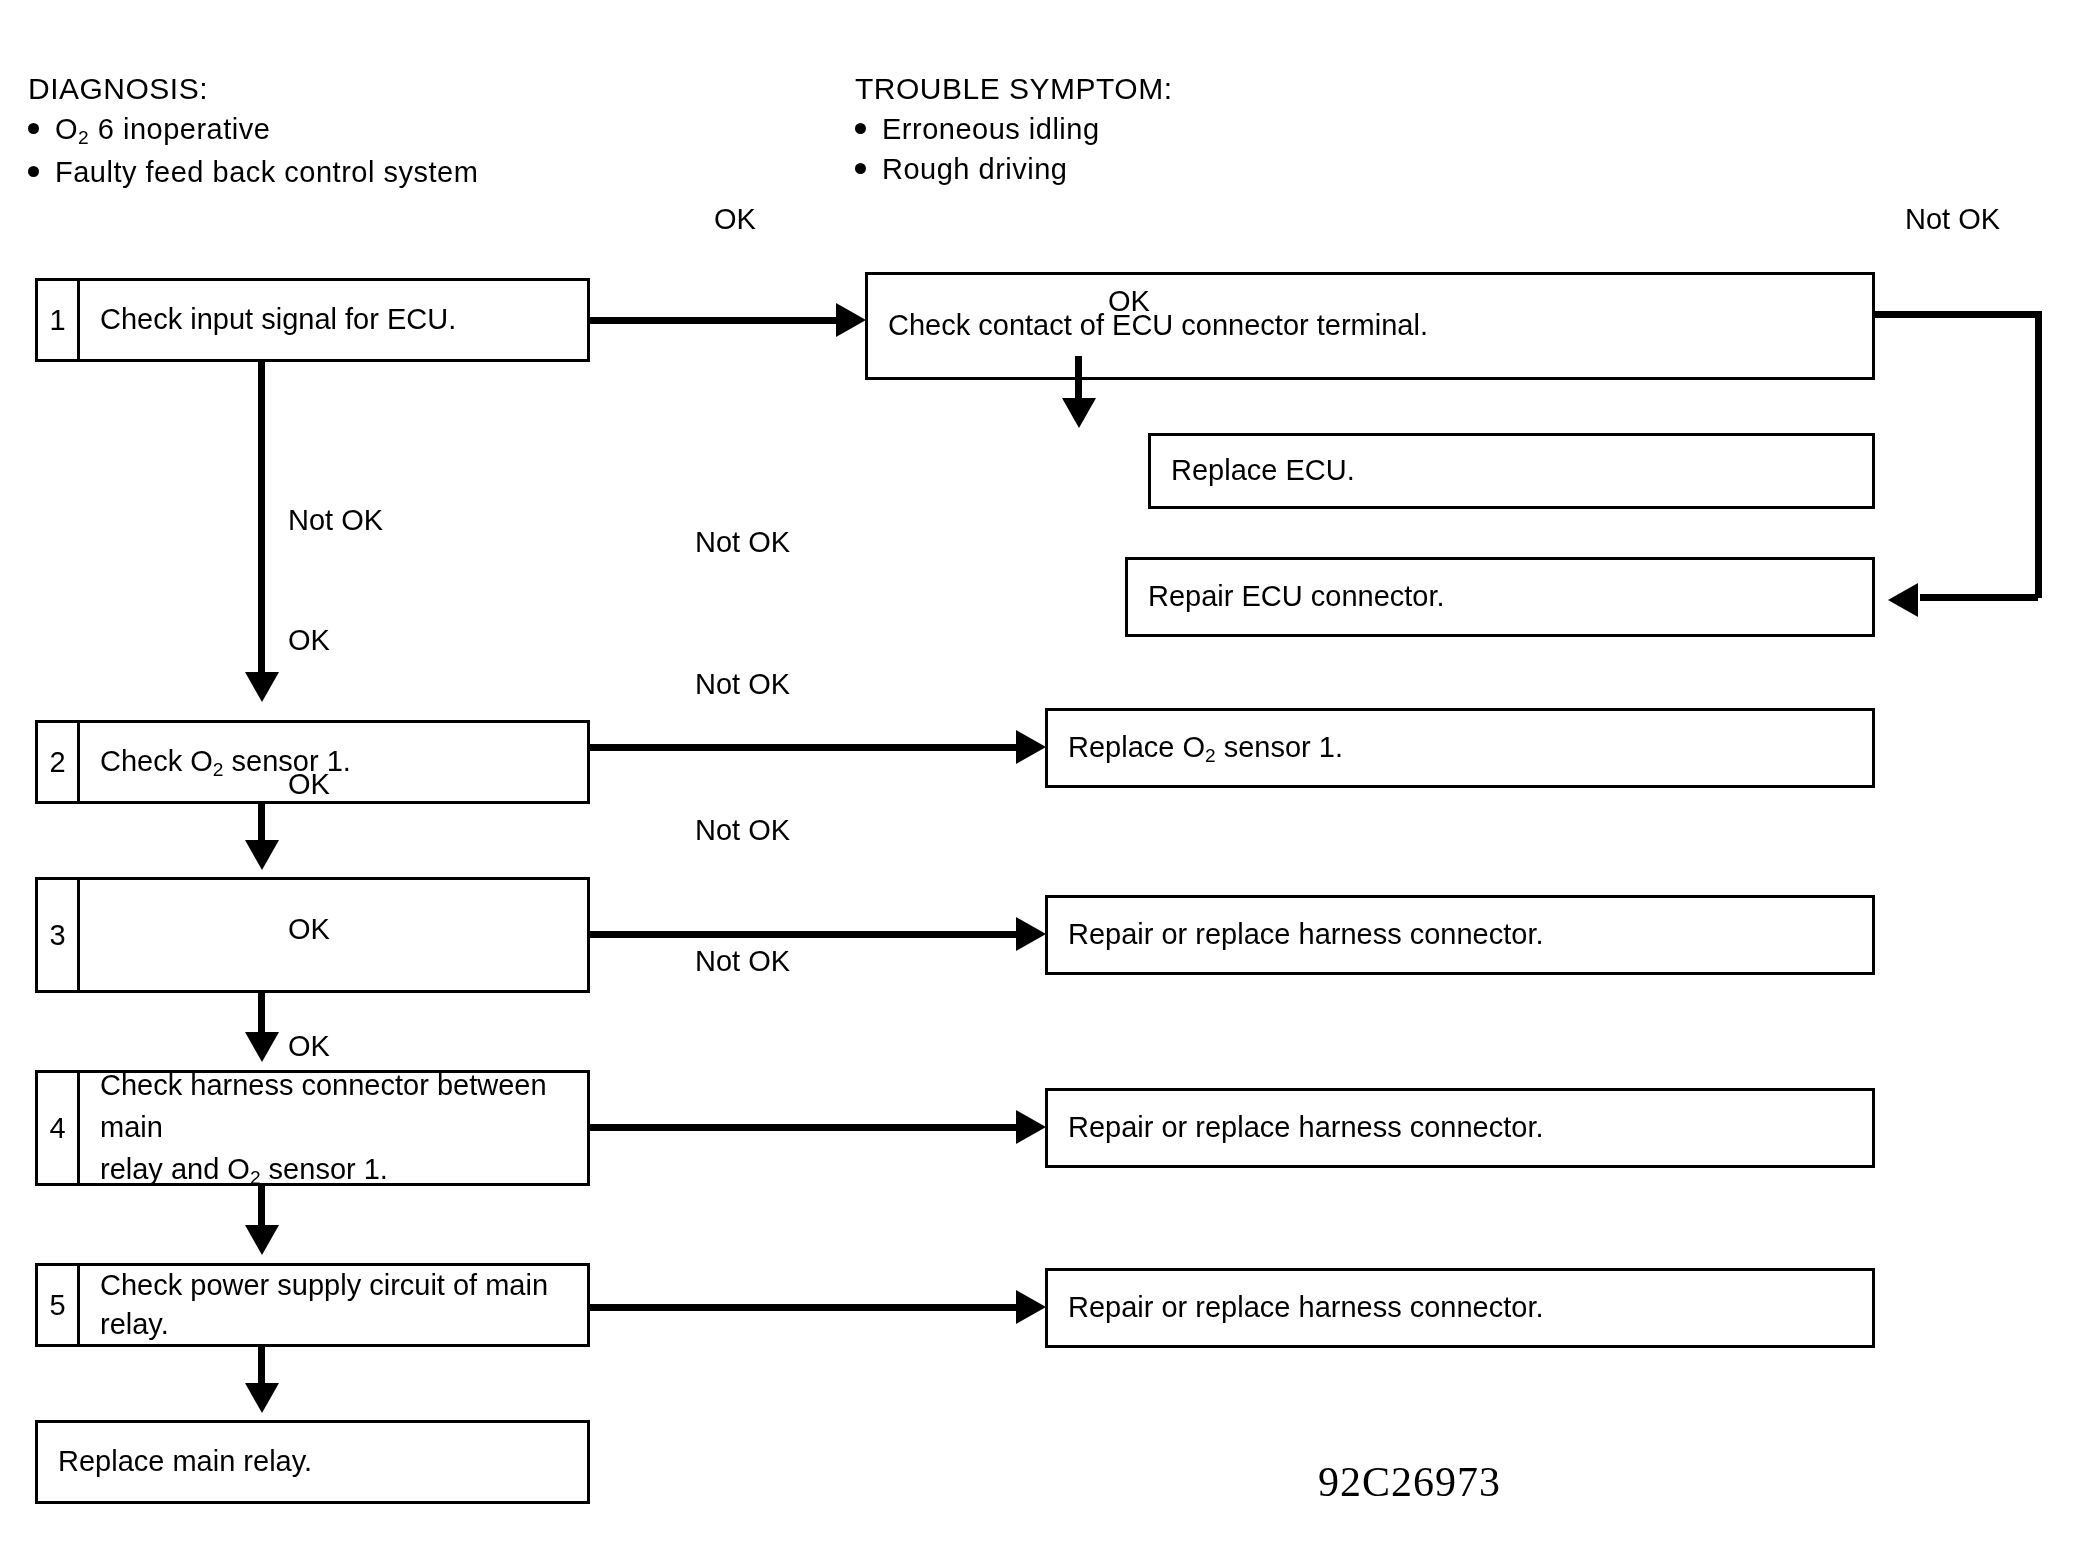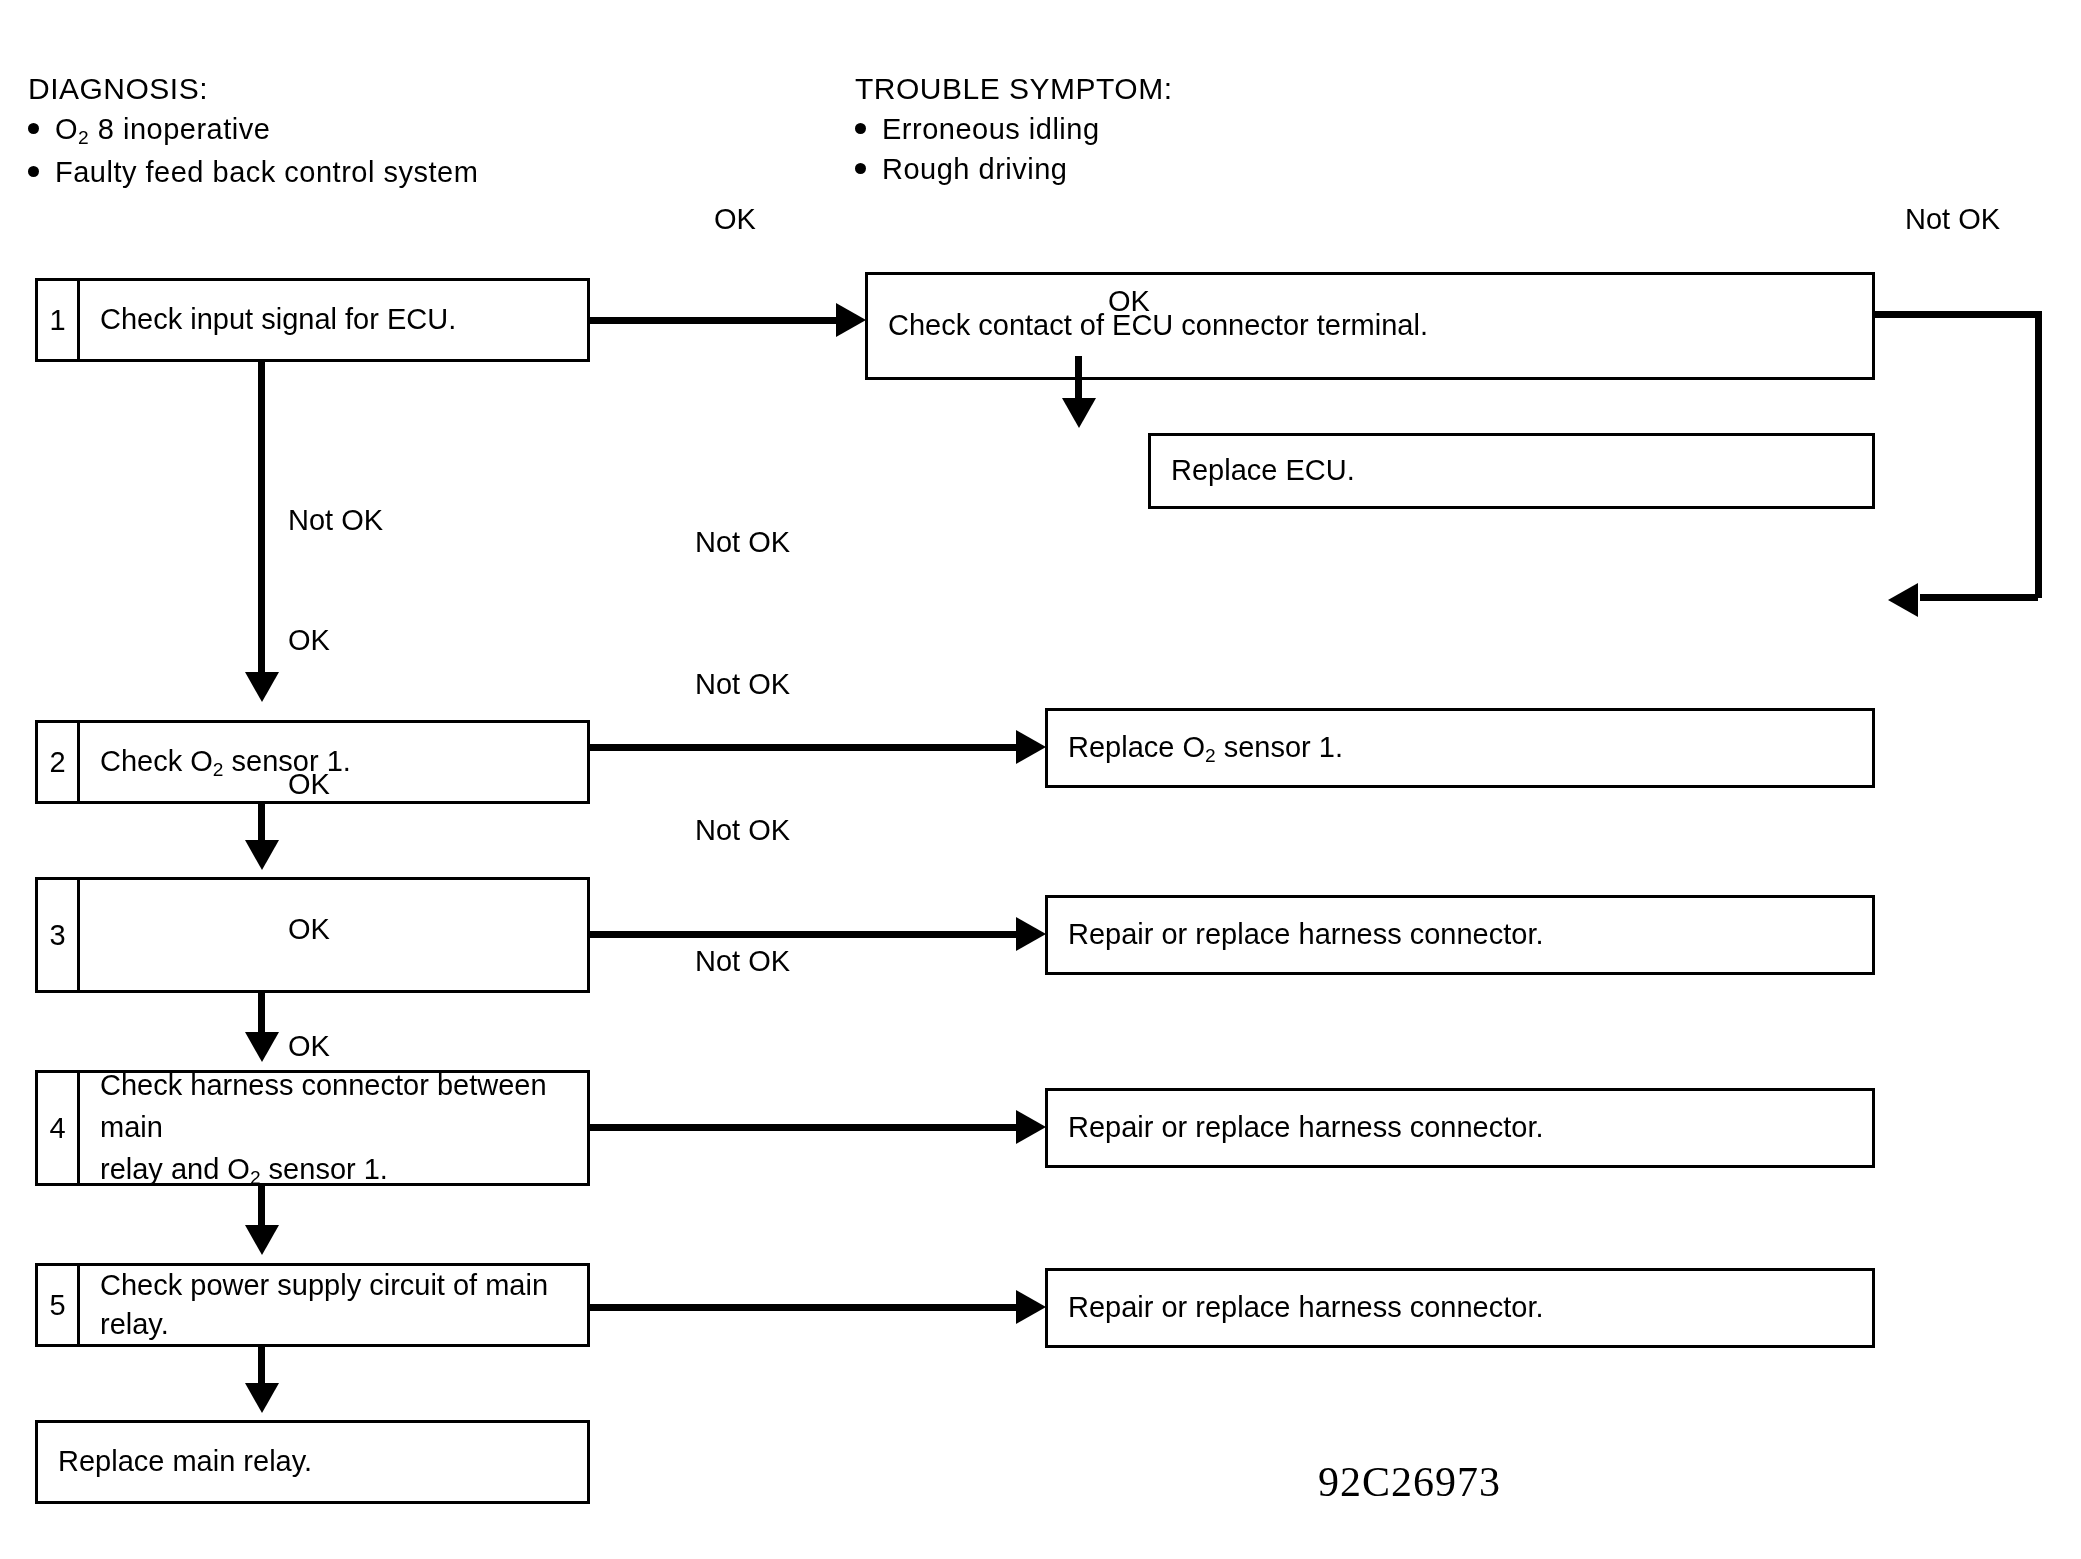--- a/index.html
+++ b/index.html
@@ -134,21 +134,21 @@
 </style>
 </head>
 <body>
 
 <div id="page">
 
   <div class="hdr" style="left:28px; top:52px;">
     <div class="hdr-title">DIAGNOSIS:</div>
     <div class="bullet-row">
       <span class="bullet-dot"></span>
-      <span class="bullet-text"><span>O</span><sub>2</sub><span> 8 inoperative</span></span>
+      <span class="bullet-text"><span>O</span><sub>2</sub><span> 6 inoperative</span></span>
     </div>
     <div class="bullet-row">
       <span class="bullet-dot"></span>
       <span class="bullet-text">Faulty feed back control system</span>
     </div>
   </div>
 
   <div class="hdr" style="left:855px; top:52px;">
     <div class="hdr-title">TROUBLE SYMPTOM:</div>
     <div class="bullet-row">
@@ -194,20 +194,23 @@
   </div>
 
   <div class="box" style="left:865px; top:252px; width:1010px; height:108px;">
     <div class="box-label">Check contact of ECU connector terminal.</div>
   </div>
 
   <div class="box" style="left:1148px; top:413px; width:727px; height:76px;">
     <div class="box-label">Replace ECU.</div>
   </div>
 
+  <div class="box" style="left:1125px; top:537px; width:750px; height:80px;">
+    <div class="box-label">Repair ECU connector.</div>
+  </div>
 
   <div class="box" style="left:1045px; top:688px; width:830px; height:80px;">
     <div class="box-label">
         <span><span>Replace O</span><sub>2</sub><span> sensor 1.</span></span>
       </div>
   </div>
 
   <div class="box" style="left:1045px; top:875px; width:830px; height:80px;">
     <div class="box-label">Repair or replace harness connector.</div>
   </div>

